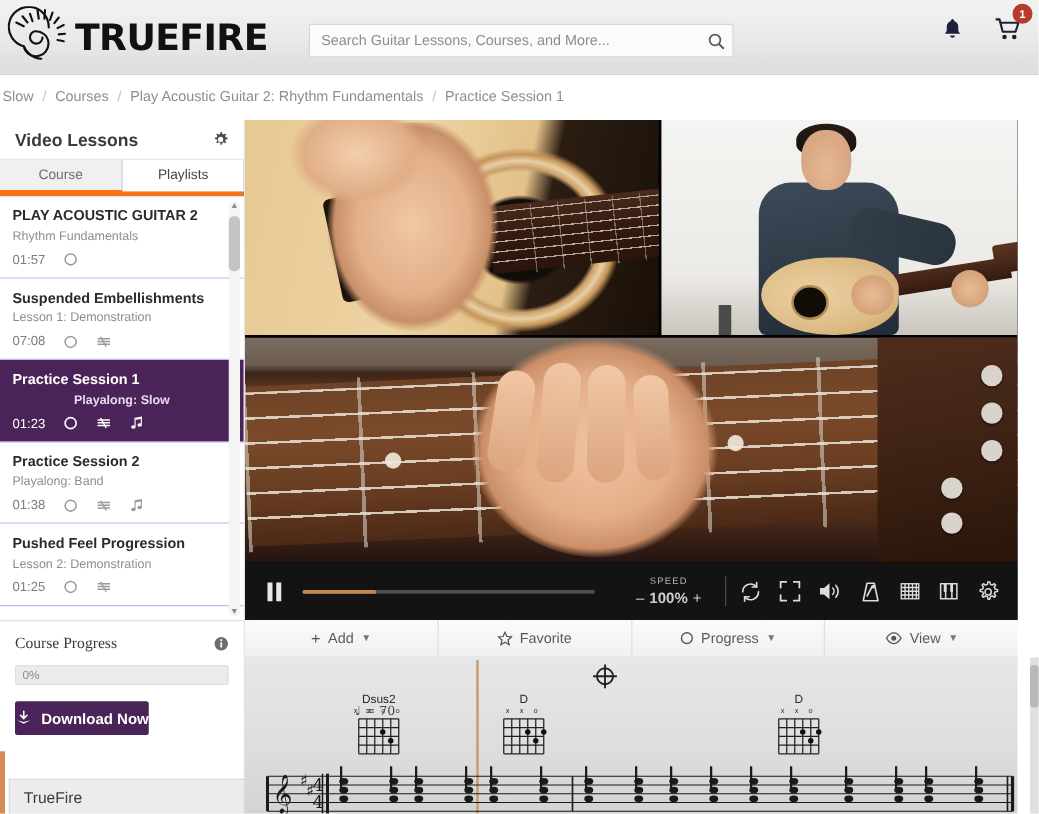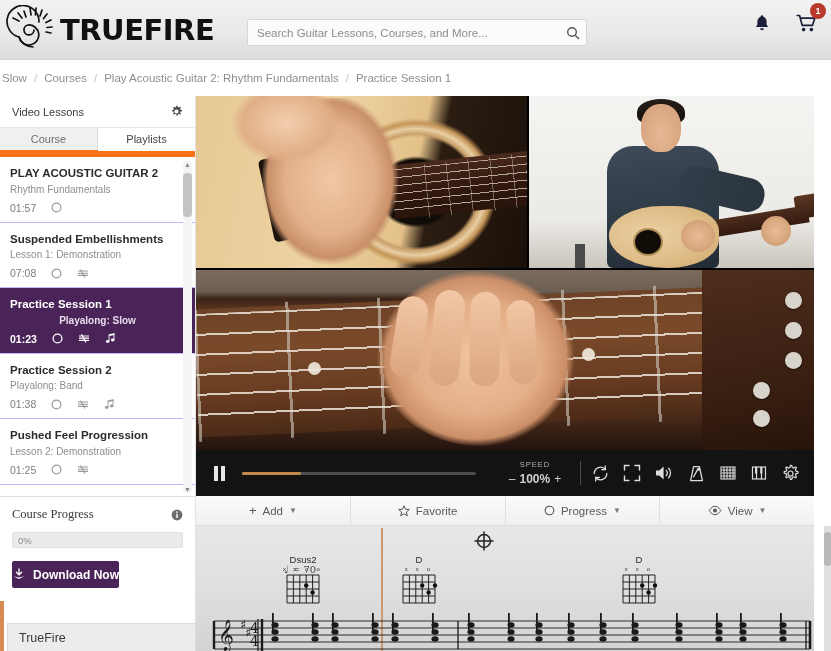--- a/index.html
+++ b/index.html
@@ -64,22 +64,22 @@
   
   .sidebar {
     width: 196px; position: relative;
     background: #fff;
     border-right: 1px solid #e4e4e4;
   }
   .panel-head {
     height: 32px; display: flex; align-items: center; justify-content: space-between;
     padding: 0 12px 0 12px; border-bottom: 1px solid #e8e8e8;
   }
-  .panel-title { font-size: 11px; color: #3a3a3a; font-weight: normal; }
-  .tabs { display: flex; height: 29px; border-bottom: 7px solid #f97316; background: #1d4ed8; }
+  .panel-title { font-size: 14px; color: #3a3a3a; font-weight: bold; }
+  .tabs { display: flex; height: 29px; border-bottom: 5px solid #f97316; background: #1d4ed8; }
   .tab {
     flex: 1; display: flex; align-items: center; justify-content: center;
     font-size: 11px; color: #6d6d6d; cursor: pointer;
     background: #f0f0f0; border-right: 1px solid #dcdcdc;
   }
   .tab.active { background: #fff; color: #444; border-bottom: 1px solid #fff; margin-bottom: -1px; }
 
   .lesson-list {
     position: relative; height: 340px; overflow: hidden;
     border-bottom: 1px solid #e0e0e0;
@@ -89,21 +89,21 @@
     border-bottom: 1px solid #c4b5fd;
     cursor: pointer; background: #fff;
   }
   .lesson.active { background: #4a2458; }
   .lesson-title { font-size: 11.5px; font-weight: bold; color: #2b2b2b; line-height: 1.35; }
   .lesson.active .lesson-title { color: #fff; }
   .lesson-sub { font-size: 10px; color: #8e8e8e; margin-top: 2px; }
   .lesson.active .lesson-sub { color: #e7dcec; font-weight: bold; text-align: center; }
   .lesson-meta { display: flex; align-items: center; gap: 15px; margin-top: 7px; }
   .lesson-time { font-size: 10.5px; color: #7d7d7d; }
-  .lesson.active .lesson-time { color: #fff; font-weight: bold; text-align: right; }
+  .lesson.active .lesson-time { color: #fff; font-weight: normal; text-align: right; }
   .meta-ico { color: #9a9a9a; line-height: 0; }
   .lesson.active .meta-ico { color: #fff; }
 
   .list-scroll {
     position: absolute; right: 3px; top: 4px; width: 9px; height: 332px;
     background: #f4f4f4; border-radius: 4px; cursor: pointer;
   }
   .list-scroll .thumb {
     position: absolute; top: 12px; left: 0; width: 9px; height: 44px;
     background: #c3c3c3; border-radius: 4px;

